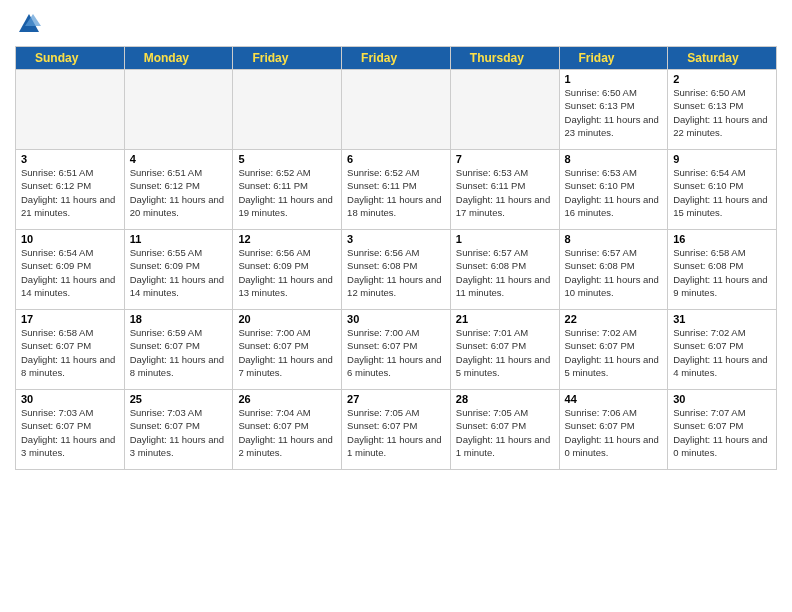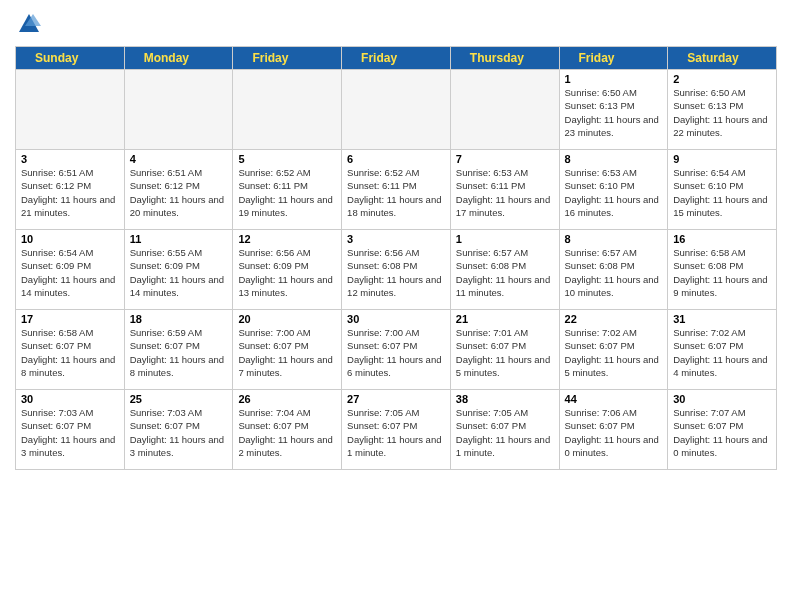--- a/index.html
+++ b/index.html
@@ -242,21 +242,21 @@
           </td>
           <td>
             <span class="day-num">26</span>
             <div class="day-info">Sunrise: 7:04 AM<br>Sunset: 6:07 PM<br>Daylight: 11 hours and 2 minutes.</div>
           </td>
           <td>
             <span class="day-num">27</span>
             <div class="day-info">Sunrise: 7:05 AM<br>Sunset: 6:07 PM<br>Daylight: 11 hours and 1 minute.</div>
           </td>
           <td>
-            <span class="day-num">38</span>
+            <span class="day-num">28</span>
             <div class="day-info">Sunrise: 7:05 AM<br>Sunset: 6:07 PM<br>Daylight: 11 hours and 1 minute.</div>
           </td>
           <td>
             <span class="day-num">44</span>
             <div class="day-info">Sunrise: 7:06 AM<br>Sunset: 6:07 PM<br>Daylight: 11 hours and 0 minutes.</div>
           </td>
           <td>
             <span class="day-num">30</span>
             <div class="day-info">Sunrise: 7:07 AM<br>Sunset: 6:07 PM<br>Daylight: 11 hours and 0 minutes.</div>
           </td>

